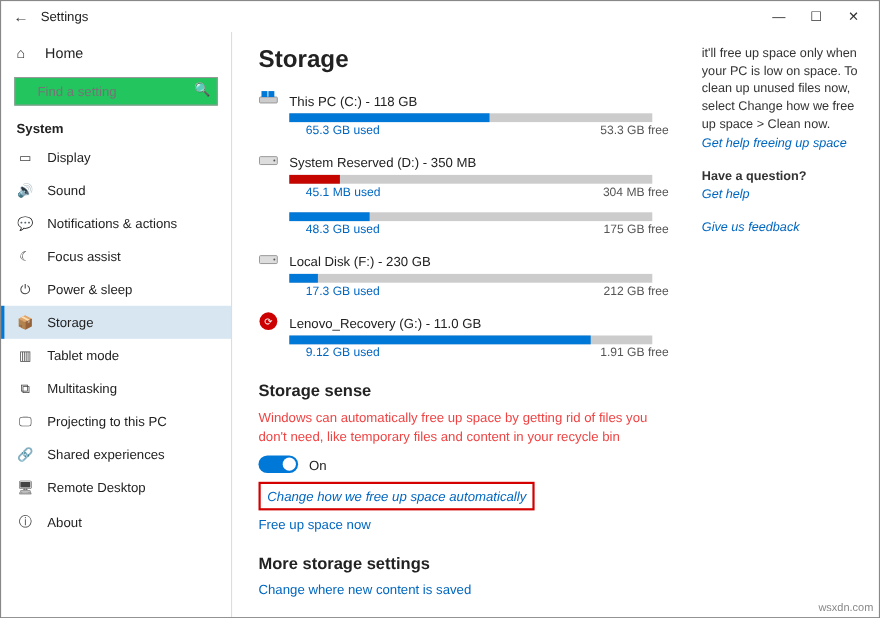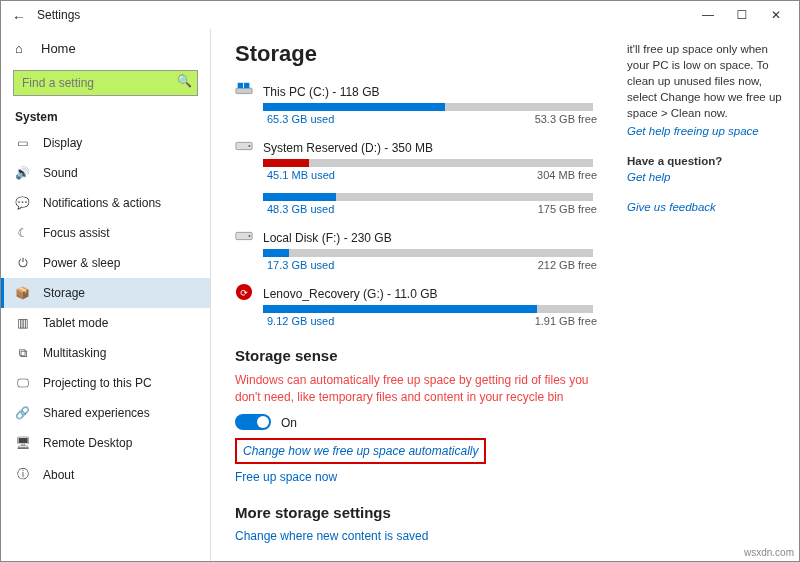--- a/index.html
+++ b/index.html
@@ -8,40 +8,40 @@
   .titlebar { height: 28px; display: flex; align-items: center; padding: 0 6px; }
   .titlebar .back { width: 24px; text-align:center; font-size:14px; color:#333; }
   .titlebar .app-title { font-size: 12px; margin-left: 6px; }
   .winbtns { margin-left: auto; display: flex; }
   .winbtns div { width: 34px; height: 28px; display:flex; align-items:center; justify-content:center; font-size:12px; color:#333; }
   .body { flex:1; display:flex; overflow:hidden; }
   .sidebar { width: 210px; border-right: 1px solid #ddd; display:flex; flex-direction:column; padding-top:4px; }
   .home { display:flex; align-items:center; gap:10px; padding:8px 14px; font-size:13px; }
   .home .icon { width:16px; }
   .search { margin: 6px 12px 8px 12px; position:relative; }
-  .search input { width:100%; height:26px; border:1px solid #999; padding:0 26px 0 8px; font-size:12px; background:#bef264; color:#555; }
+  .search input { width:100%; height:26px; border:1px solid #999; padding:0 26px 0 20px; font-size:12px; background:#22c55e; color:#555; }
   .search .mag { position:absolute; right:6px; top:4px; color:#555; }
   .section { padding: 6px 14px 4px 14px; font-size:12px; font-weight:600; }
   .navlist { list-style:none; }
   .navlist li { display:flex; align-items:center; gap:12px; padding:8px 14px; font-size:12px; }
   .navlist li .icon { width:16px; text-align:center; color:#444; }
   .navlist li.active { background:#d8e6f2; position:relative; }
   .navlist li.active::before { content:""; position:absolute; left:0; top:0; bottom:0; width:3px; background:#0078d7; }
   .main { flex:1; overflow-y:auto; padding: 12px 10px 10px 24px; display:flex; }
   .content { flex:1; max-width:400px; }
   .page-title { font-size:22px; font-weight:600; margin-bottom:14px; }
   .drive { margin-bottom:12px; }
   .drive .row1 { display:flex; align-items:flex-end; gap:10px; }
   .drive .dicon { width:18px; height:18px; display:flex; align-items:center; justify-content:center; }
   .drive .dicon svg { width:18px; height:18px; }
   .drive .dname { font-size:12px; }
   .bar { height:8px; background:#ccc; margin:4px 0 2px 28px; position:relative; width:330px; }
   .bar .fill { height:100%; background:#0078d7; }
   .bar .fill.red { background:#c50500; }
-  .drive .row2 { display:flex; margin-left:32px; width:330px; font-size:11px; }
+  .drive .row2 { display:flex; margin-left:43px; width:330px; font-size:11px; }
   .drive .used { color:#0067c0; }
   .drive .free { margin-left:auto; color:#555; }
   .subhead { font-size:15px; font-weight:600; margin:20px 0 8px 0; }
   .desc { font-size:12px; color:#ef4444; margin-bottom:8px; line-height:1.4; max-width:360px; }
   .toggle { display:flex; align-items:flex-end; gap:10px; margin-bottom:8px; }
   .toggle .switch { width:36px; height:16px; background:#0078d7; border-radius:8px; position:relative; }
   .toggle .switch::after { content:""; position:absolute; right:2px; top:2px; width:12px; height:12px; background:#fff; border-radius:50%; }
   .link { color:#0067c0; font-size:12px; display:block; margin:6px 0; }
   .link.boxed { border:2px solid #d40000; padding:4px 6px; width:fit-content;font-style:italic; }
   .rightcol { width:180px; margin-left:30px; font-size:11.5px; color:#333; }

